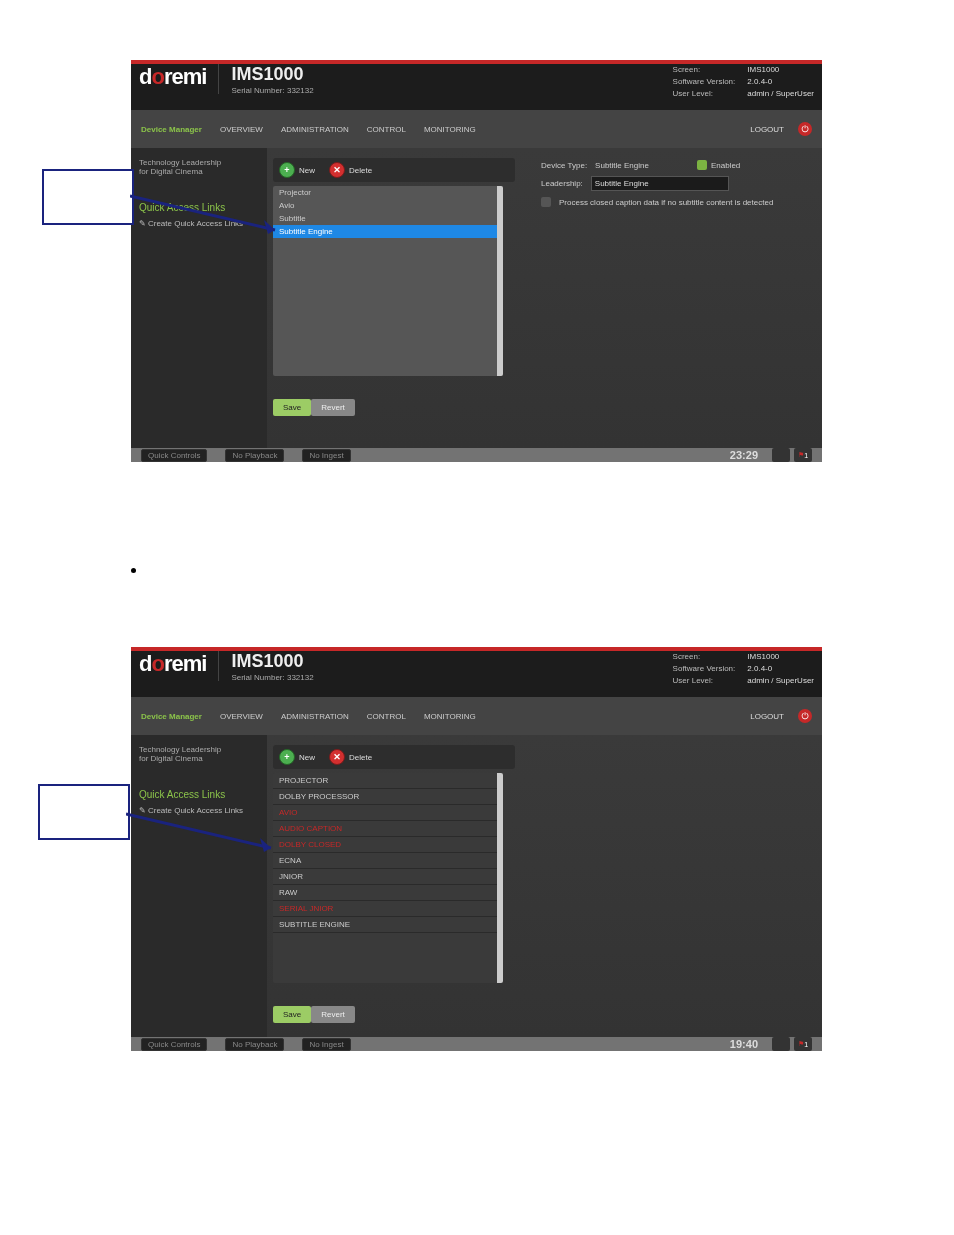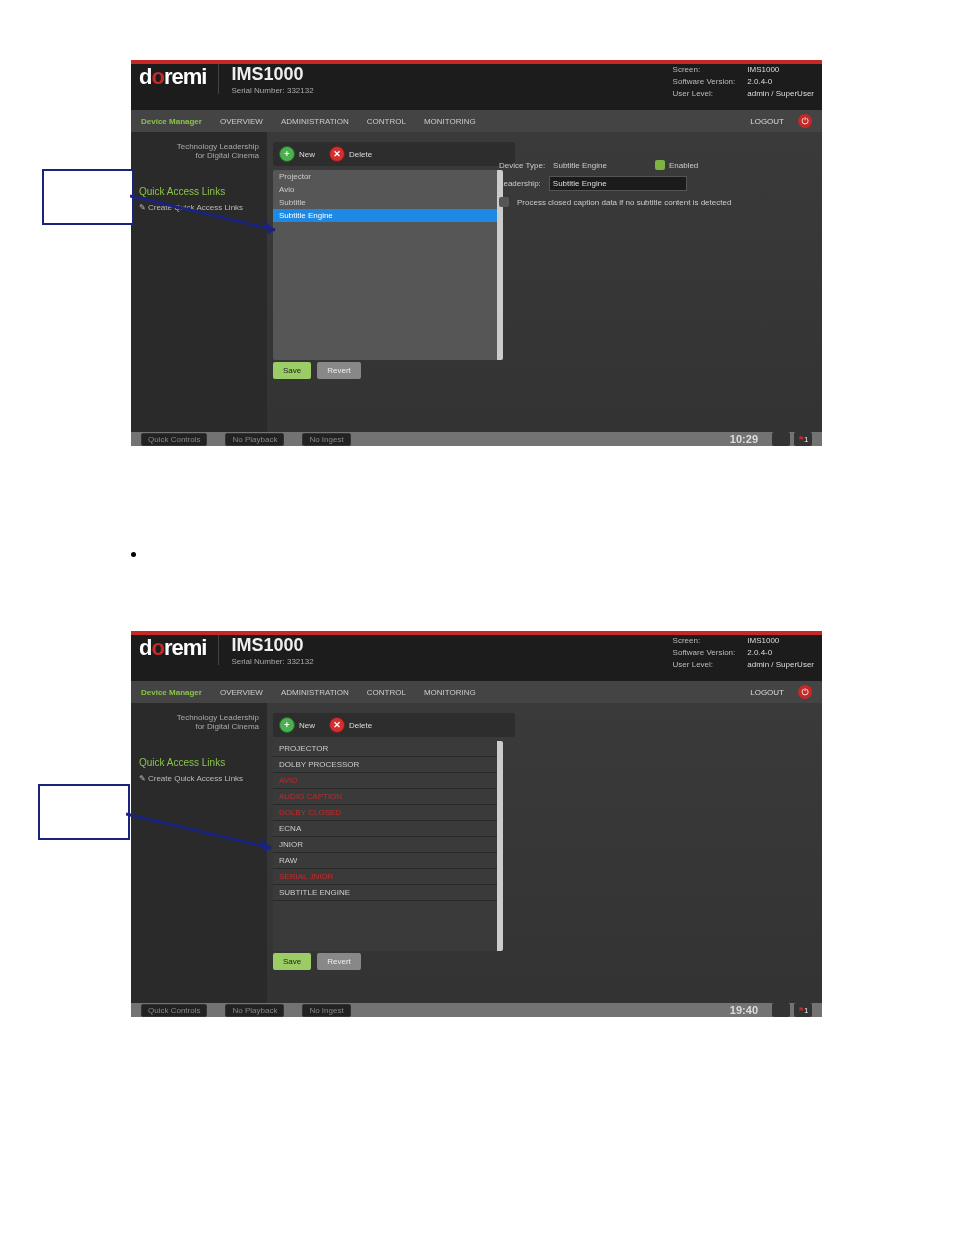--- a/index.html
+++ b/index.html
@@ -9,47 +9,47 @@
   .header { display:flex; align-items:flex-start; background:#1c1c1c; height:46px; padding:0 8px; color:#eee; }
   .logo { font-size:22px; font-weight:bold; letter-spacing:-1px; }
   .logo .d { color:#fff; }
   .logo .o { color:#c62828; }
   .logo .rest { color:#fff; }
   .divider { width:1px; height:30px; background:#444; margin:0 12px; }
   .prod { font-size:18px; font-weight:bold; color:#eee; }
   .serial { font-size:8px; color:#aaa; margin-top:1px; }
   .hdr-info { margin-left:auto; display:grid; grid-template-columns:auto auto; column-gap:12px; font-size:8px; color:#bbb; line-height:12px; }
   .hdr-info .v { color:#ddd; }
-  .sub-header { display:flex; align-items:center; background:#444; height:22px; font-size:8px; color:#ccc; padding:0 10px; }
+  .sub-header { display:flex; align-items:center; background:#444; height:22px; font-size:8px; color:#ccc; padding:8px 10px; }
   .nav-item { margin-right:18px; }
   .nav-item.active { color:#8bc34a; font-weight:bold; }
   .logout { margin-left:auto; margin-right:14px; color:#ddd; }
   .power-icon { width:14px; height:14px; border-radius:50%; background:#c62828; display:flex; align-items:center; justify-content:center; color:#fff; font-size:9px; }
   .body-row { display:flex; min-height:300px; }
   .sidebar { width:120px; padding:10px 8px; font-size:8px; color:#aaa; }
-  .sidebar .tag1 { text-align:right; }
+  .sidebar .tag1 { text-align:left; }
   .sidebar .qal { color:#8bc34a; font-size:10px; margin-top:26px; }
   .sidebar .qal-link { color:#bbb; font-size:8px; margin-top:6px; }
   .main { flex:1; padding:10px 12px 14px 6px; background:linear-gradient(#3a3a3a,#333); }
   .btn-row { display:flex; gap:4px; align-items:center; background:#2d2d2d; padding:4px 6px; border-radius:3px; width:230px; }
   .round { width:14px; height:14px; border-radius:50%; display:flex; align-items:center; justify-content:center; font-size:9px; font-weight:bold; color:#fff; }
   .plus { background:#4caf50; border:1px solid #256627; }
   .x { background:#d32f2f; border:1px solid #7a1c1c; }
   .btn-row span.lbl { font-size:8px; color:#ddd; }
   .listbox { margin-top:4px; width:230px; height:190px; background:#565656; border-radius:2px; position:relative; overflow:hidden; }
   .listbox .scroll { position:absolute; right:0; top:0; width:6px; height:100%; background:#ccc; }
   .list-item { font-size:8px; color:#ccc; padding:2px 6px; }
   .list-item.sel { background:#1e88e5; color:#fff; }
   .list-item.red { color:#c62828; }
-  .details { position:absolute; left:368px; top:100px; font-size:8px; color:#ccc; }
+  .details { position:absolute; left:410px; top:100px; font-size:8px; color:#ccc; }
   .details .row { display:flex; align-items:center; margin-bottom:6px; gap:8px; }
   .details input[type="text"] { background:#1b1b1b; border:1px solid #555; color:#ddd; font-size:8px; height:13px; width:130px; padding:0 3px; }
   .chk { width:10px; height:10px; background:#7cb342; border-radius:2px; display:inline-block; }
   .chk.off { background:#555; }
-  .save-row { display:flex; gap:6px; margin-top:2px; }
+  .save-row { display:flex; gap:0; margin-top:23px; }
   .btn { font-size:8px; padding:4px 10px; border-radius:2px; color:#222; }
   .btn.save { background:#9ccc65; }
   .btn.revert { background:#888; color:#eee; }
   .footer { display:flex; align-items:center; height:14px; background:#737373; font-size:8px; color:#888; padding:0 10px; }
   .footer .ft { margin-right:18px; border:1px solid #333; border-radius:2px; padding:1px 6px; background:#222; }
   .footer .clock { margin-left:auto; color:#ddd; font-weight:bold; font-size:11px; margin-right:10px; }
   .footer .f-icon { width:18px; height:14px; background:#333; border-radius:2px; margin-left:4px; }
   .footer .f-icon.red { display:flex; align-items:center; justify-content:center; color:#fff; font-size:7px; }
   .footer .f-icon.red .flag { color:#c62828; }
   .callout { position:absolute; border:2px solid #1a237e; background:#fff; width:88px; height:52px; }
@@ -141,21 +141,21 @@
       </div>
       <div class="row">
         <span class="chk off"></span>
         <span>Process closed caption data if no subtitle content is detected</span>
       </div>
     </div>
     <div class="footer">
       <span class="ft">Quick Controls</span>
       <span class="ft">No Playback</span>
       <span class="ft">No Ingest</span>
-      <span class="clock">10:29</span>
+      <span class="clock">23:29</span>
       <span class="f-icon"></span>
       <span class="f-icon red"><span class="flag">⚑</span> 1</span>
     </div>
   </div>
 
   <div class="callout" style="top:169px; left:42px;"></div>
   <div class="arrow-wrap" style="position:absolute; top:190px; left:130px;">
     <svg width="160" height="50">
       <line x1="0" y1="6" x2="145" y2="40"></line>
       <polygon points="145,40 134,30 138,44"></polygon>

